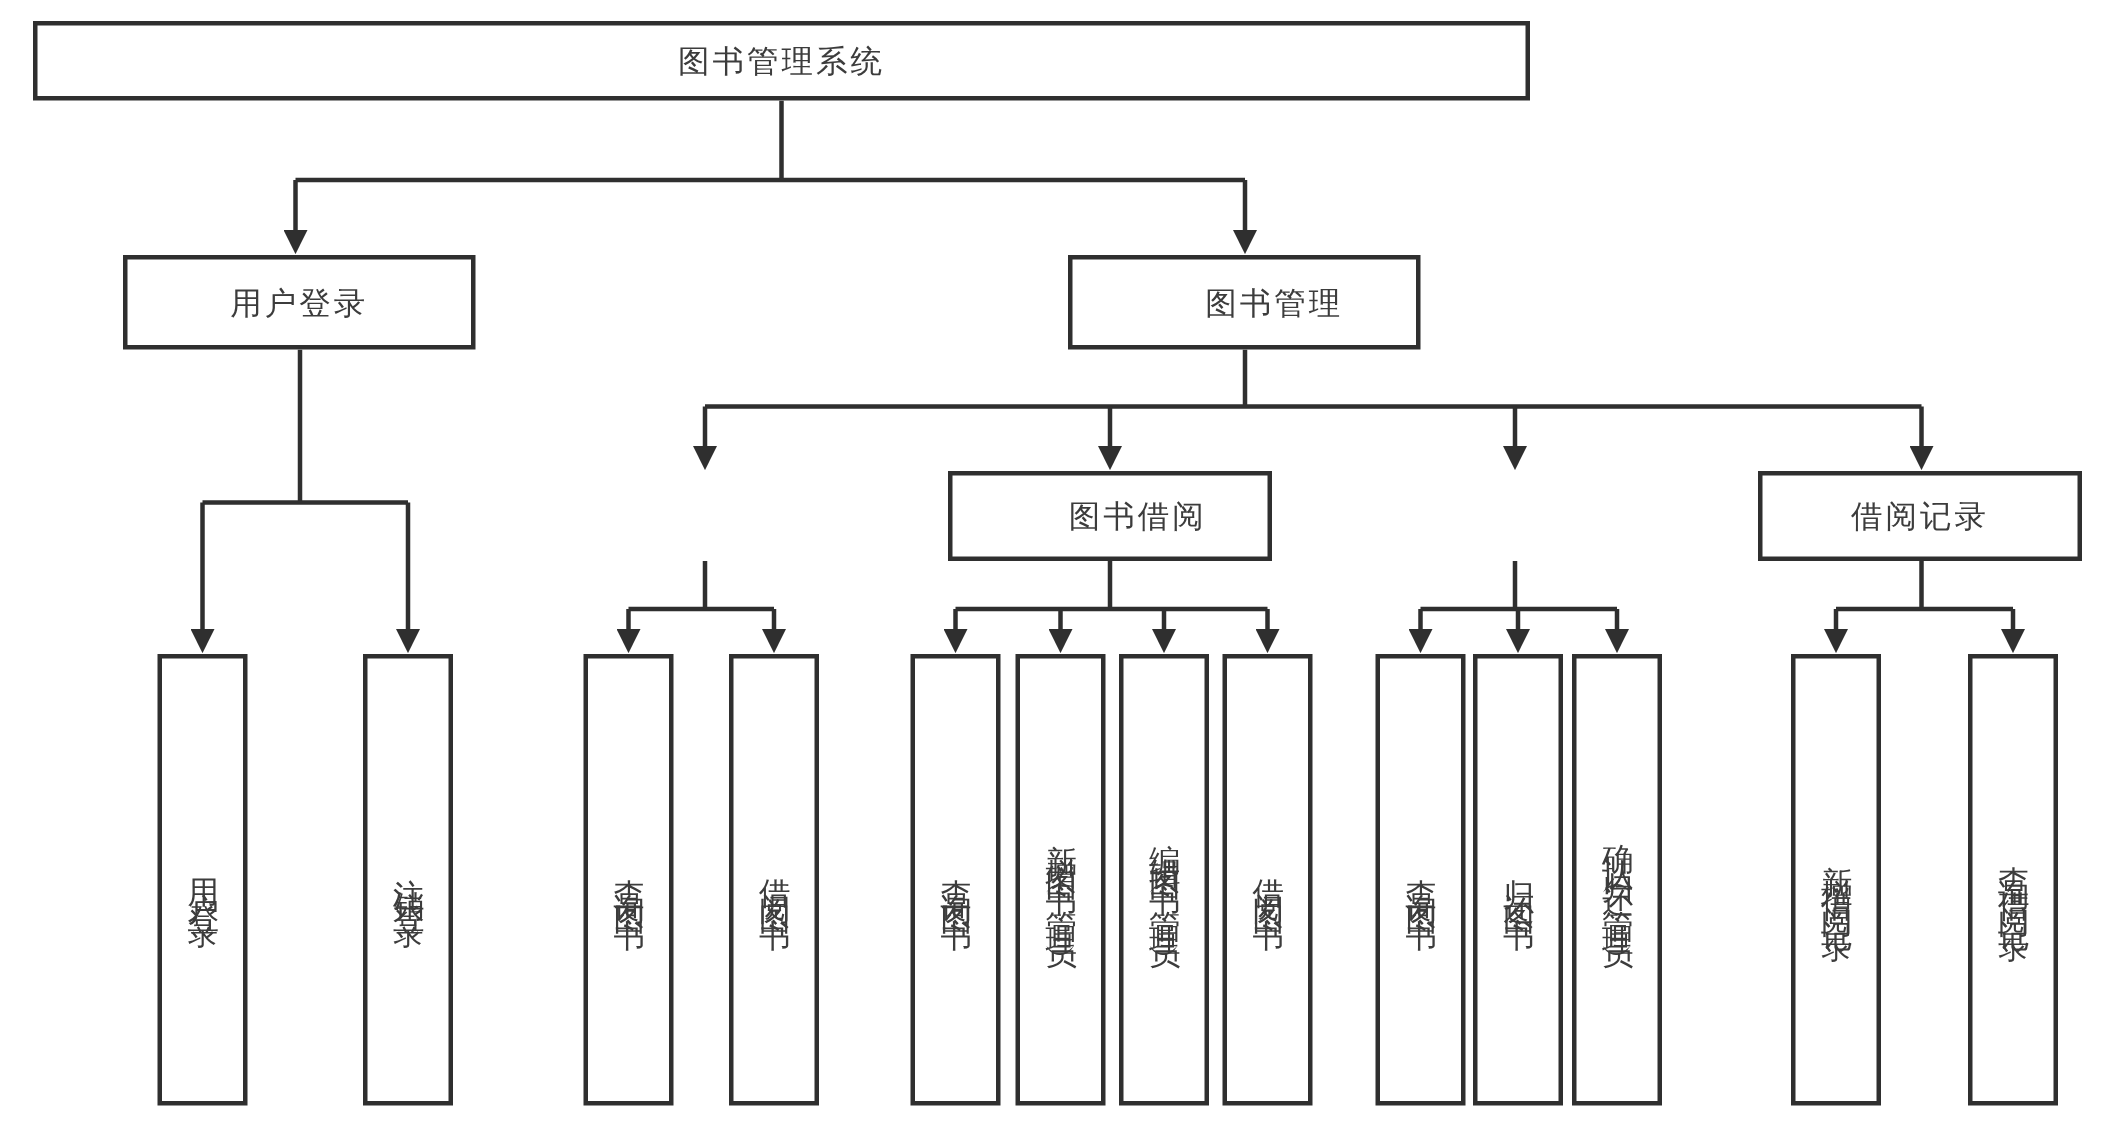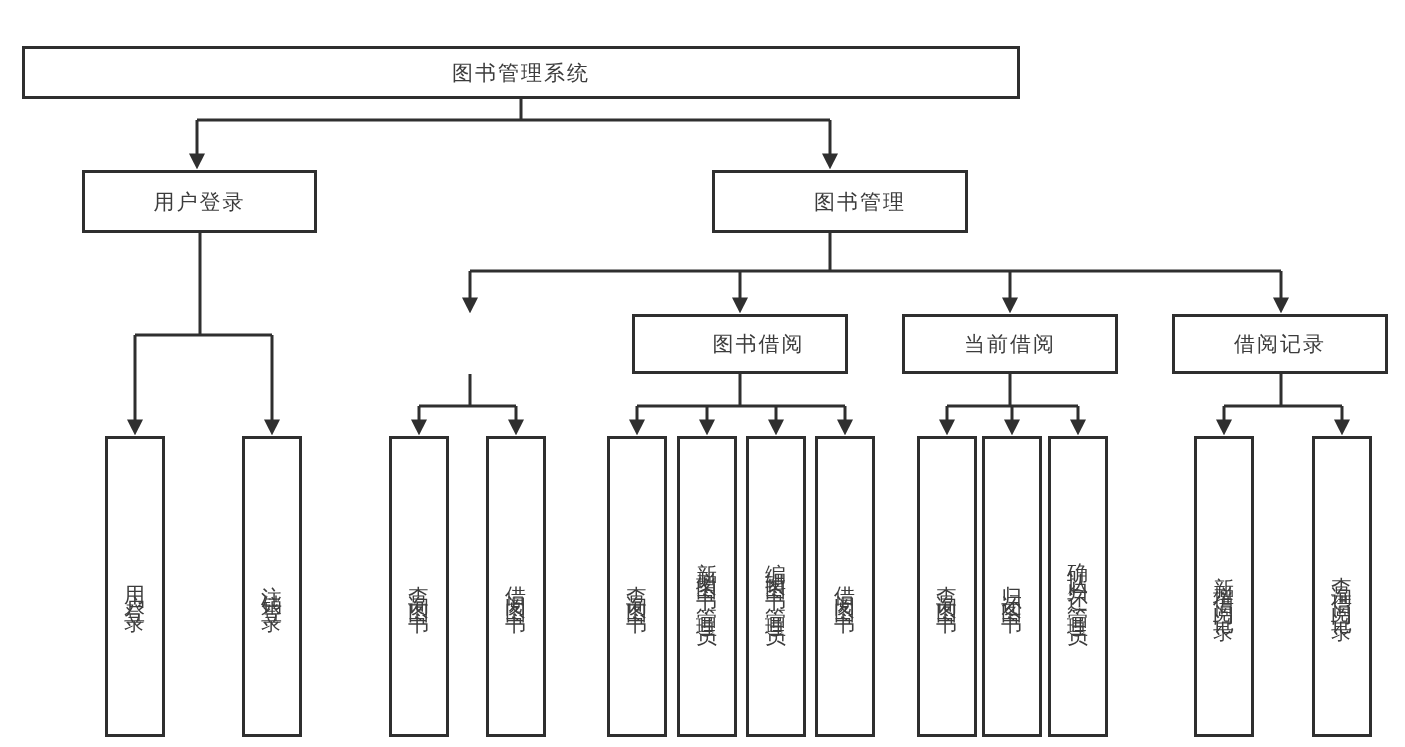--- a/index.html
+++ b/index.html
@@ -38,23 +38,23 @@
     white-space: nowrap;
   }
   .v-node {
     writing-mode: vertical-rl;
     text-orientation: mixed;
     font-size: 21px;
     letter-spacing: 9px;
     line-height: 1;
   }
   
-  .root       { left: 22px;   top: 14px;  width: 998px; height: 53px; margin-top: 32px; }
+  .root       { left: 22px;   top: 14px;  width: 998px; height: 53px; }
   .l2-a       { left: 82px;   top: 170px; width: 235px; height: 63px; }
-  .l2-b       { left: 712px;  top: 170px; width: 256px; height: 63px; padding-left: 40px; }
+  .l2-b       { left: 712px;  top: 170px; width: 235px; height: 63px; padding-left: 40px; }
   .l3         { top: 314px; height: 60px; width: 216px; }
   .l3-0       { left: 362px; }
   .l3-1       { left: 632px; padding-left: 37px; }
   .l3-2       { left: 902px; }
   .l3-3       { left: 1172px; }
   .leaf       { top: 436px; height: 301px; width: 60px; }
   .leaf-ul0   { left: 105px; }
   .leaf-ul1   { left: 242px; }
   .leaf-nb0   { left: 389px; }
   .leaf-nb1   { left: 486px; }
@@ -120,21 +120,20 @@
       <path d="M1342 406 V429" marker-end="url(#arrow)"></path>
     </g>
   </svg>
 
   <div class="node h-node root">图书管理系统</div>
 
   <div class="node h-node l2-a">用户登录</div>
   <div class="node h-node l2-b">图书管理</div>
 
   <div class="node h-node l3 l3-1">图书借阅</div>
-  <div class="node h-node l3 l3-2">当前借阅</div>
   <div class="node h-node l3 l3-3">借阅记录</div>
 
   <div class="node v-node leaf leaf-ul0">用户登录</div>
   <div class="node v-node leaf leaf-ul1">注销登录</div>
 
   <div class="node v-node leaf leaf-nb0">查询图书</div>
   <div class="node v-node leaf leaf-nb1">借阅图书</div>
 
   <div class="node v-node leaf leaf-bb0">查询图书</div>
   <div class="node v-node leaf leaf-bb1">新增图书（管理员）</div>

